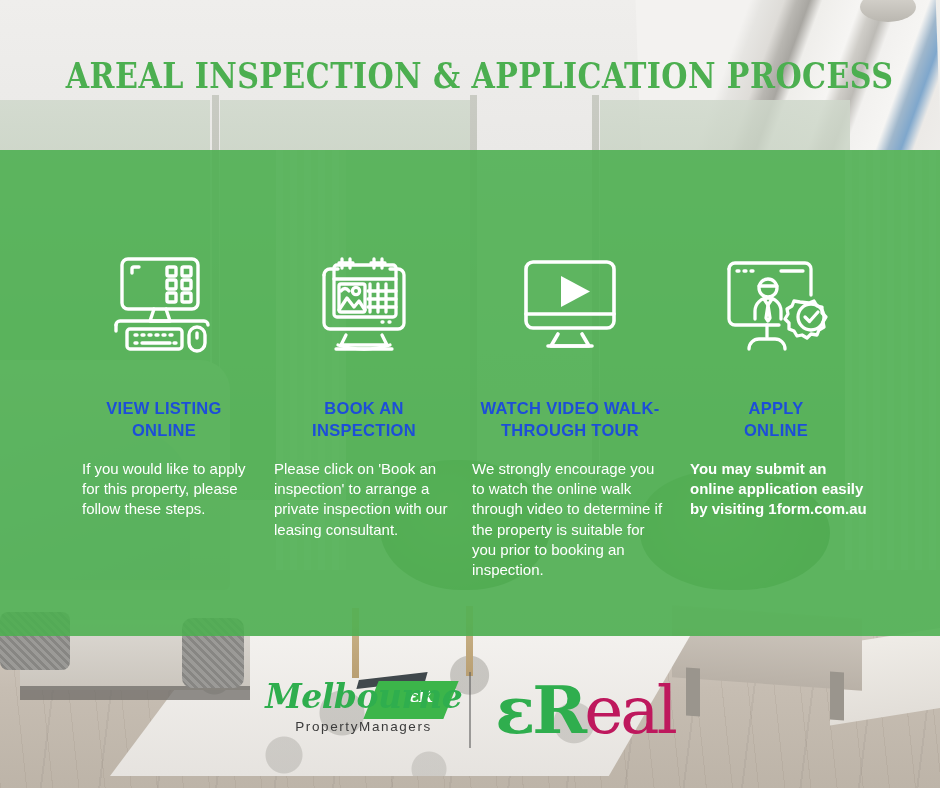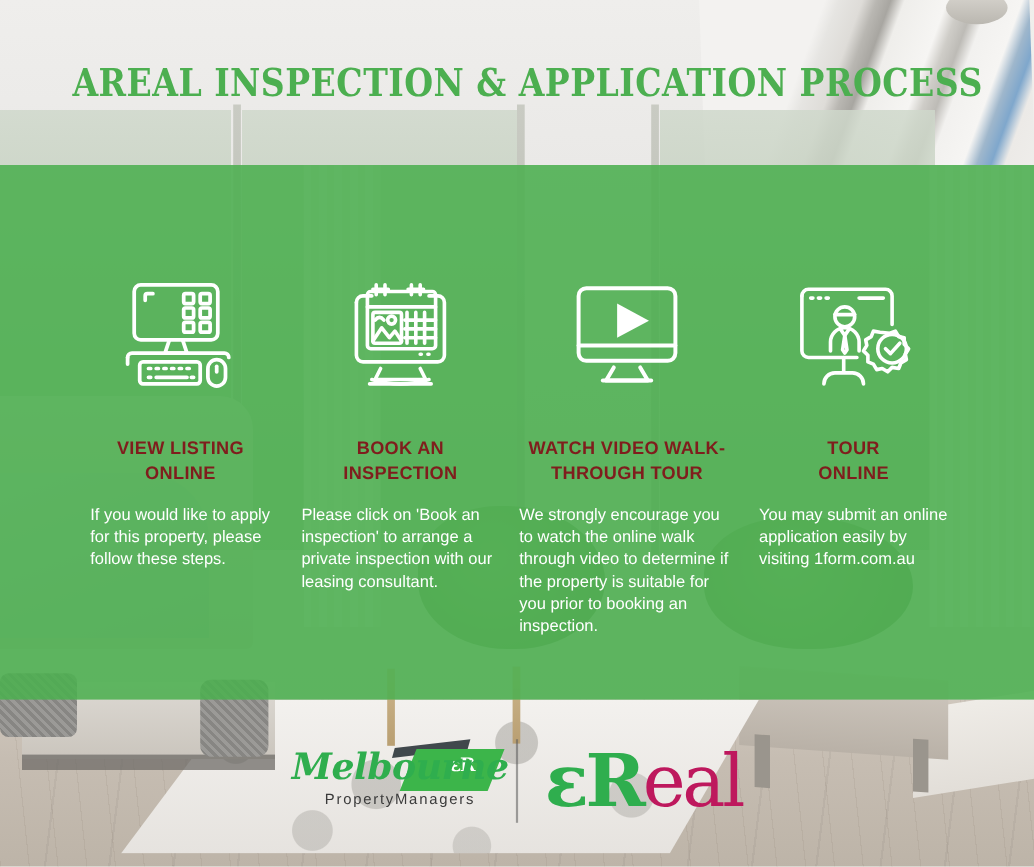--- a/index.html
+++ b/index.html
@@ -170,32 +170,32 @@
 
   
   .cols{
     position:absolute; left:0; top:250px; width:100%;
     display:flex; justify-content:center; align-items:flex-start;
   }
   .col{ width:200px; padding:0 8px; display:flex; flex-direction:column; align-items:center; }
   .col-icon{ height:110px; display:flex; align-items:center; justify-content:center; }
   .col-title{
     margin-top:38px;
-    color:#7f1d1d; font-weight:700; font-size:16.5px; line-height:1.32;
+    color:#1d4ed8; font-weight:700; font-size:16.5px; line-height:1.32;
     letter-spacing:.3px; text-align:center;
   }
   .col-body{
     margin-top:17px;
     color:#fff; font-size:15px; line-height:1.36;
     text-align:left; width:100%;
   }
   .col.c1 .col-body{ padding-left:10px; }
   .col.c2{ width:212px; }
   .col.c3 .col-body{ padding-left:2px; }
-  .col.c4 .col-body{ padding-left:6px; }
+  .col.c4 .col-body{ padding-left:6px;font-weight:bold; }
 
   
   .footer{
     position:absolute; left:0; top:672px; width:100%;
     display:flex; align-items:center; justify-content:center; gap:24px;
   }
   .logo-mpm{ position:relative; width:180px; height:74px; }
   .mpm-word{
     position:absolute; left:0; top:4px;
     font-family:"DejaVu Serif", serif;
@@ -375,21 +375,21 @@
             <path d="M38 64 v-8 a13 13 0 0 1 13-13 a13 13 0 0 1 13 13 v8"></path>
             <path d="M47 44 l4 6 l4 -6"></path>
             <path d="M51 50 l-2 13 l2 3 l2 -3 l-2 -13"></path>
             <path d="M92 48 l5 -2 l3 5 l5 1 l0 6 l4 4 l-3 5 l1 5 l-5 3 l-2 5 l-6 -1 l-4 4 l-5 -3 l-5 1 l-3 -5 l-5 -2 l0 -6 l-4 -4 l3 -5 l-1 -5 l5 -3 l2 -5 l6 1 Z"></path>
             <circle cx="94" cy="62" r="13"></circle>
             <path d="M88 62 l4.5 4.5 L101 57"></path>
           </g>
         </svg>
       </div>
       <div class="col-title">
-        <div>TOUR</div>
+        <div>APPLY</div>
         <div>ONLINE</div>
       </div>
       <div class="col-body">You may submit an online application easily by visiting 1form.com.au</div>
     </div>
 
   </div>
 
   <div class="footer">
 
     <div class="logo-mpm">

